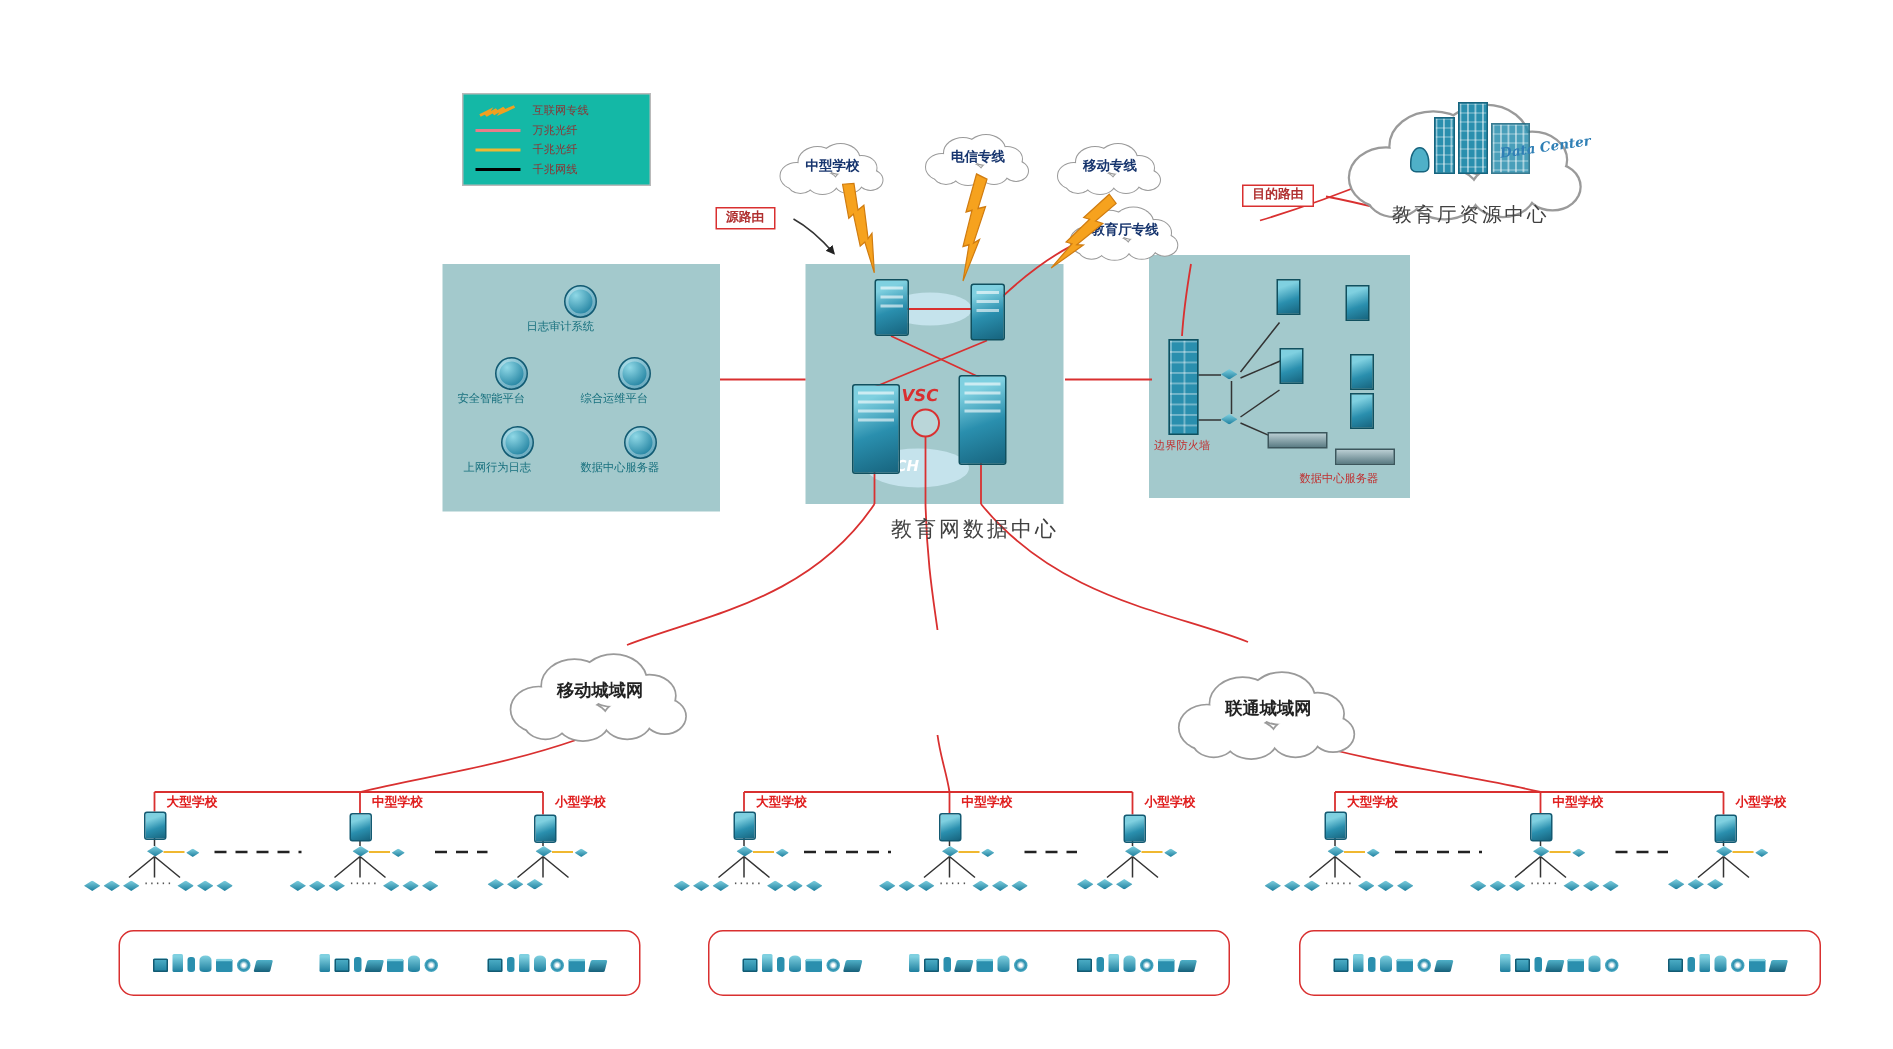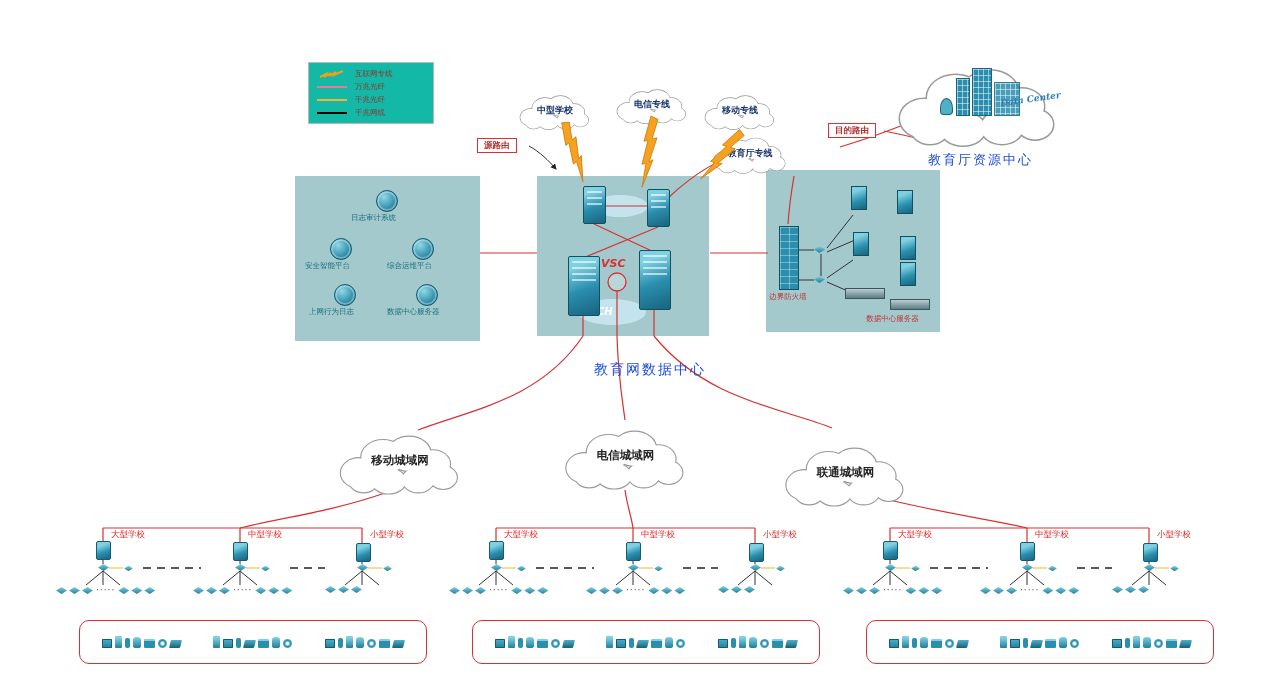--- a/index.html
+++ b/index.html
@@ -31,22 +31,22 @@
           border:1px solid #b9b9b9;padding:4px 6px;box-sizing:border-box;}
   .lrow{display:flex;align-items:center;height:13px;gap:6px;}
   .lsym{width:34px;display:flex;justify-content:center;align-items:center;}
   .ltext{font-size:7.5px;color:#8b3535;white-space:nowrap;}
   .ln{width:30px;height:0;border-top:2px solid #000;}
   .ln-pink{border-color:#e87c8a;}.ln-yellow{border-color:#f0b830;}.ln-black{border-color:#000;}
 
   
   .route-box{position:absolute;z-index:4;background:#fff;border:1px solid #d93030;color:#b03030;
              font-size:8.5px;font-weight:bold;padding:1px 6px;line-height:1.3;white-space:nowrap;}
-  .title-teal{position:absolute;z-index:3;color:#1d4ed8;font-family:"DejaVu Serif",serif;
-              letter-spacing:2px;white-space:nowrap;margin-top:17px;}
+  .title-teal{position:absolute;z-index:3;color:#404040;font-family:"DejaVu Serif",serif;
+              letter-spacing:2px;white-space:nowrap;}
 
   
   .router,.bigswitch{position:absolute;z-index:3;border:1px solid #10505f;border-radius:2px;
        background:linear-gradient(160deg,#7fd0e0 18%,#2a8fae 55%,#17647e);}
   .router{width:21px;height:36px;}
   .bigswitch{width:30px;height:58px;}
   .router i,.bigswitch i{display:block;margin:4px 3px 0;height:2px;background:rgba(255,255,255,.6);}
   .vsc{position:absolute;left:601px;top:257px;z-index:3;color:#d93030;font-weight:bold;
        font-size:11px;font-style:italic;}
   .wm{position:absolute;left:597px;top:306px;z-index:2;color:#fff;font-weight:bold;font-size:10px;
@@ -75,21 +75,21 @@
        background-image:linear-gradient(rgba(255,255,255,.5) 1px,transparent 1px),
                         linear-gradient(90deg,rgba(255,255,255,.5) 1px,transparent 1px);
        background-size:5px 6px;}
   .dome{position:absolute;background:#4fb0c8;border:1px solid #17647e;
         border-radius:50% 50% 4px 4px/60% 60% 4px 4px;}
   .dc-script{position:absolute;font-style:italic;font-weight:bold;color:#2f7fb5;font-size:9px;
         transform:rotate(-8deg);font-family:"DejaVu Serif",serif;white-space:nowrap;}
 
   
   .sgroup{position:absolute;top:0;width:345px;height:699px;z-index:2;}
-  .sch-label{position:absolute;top:529px;font-size:8.5px;font-weight:normal;color:#e02020;white-space:nowrap;}
+  .sch-label{position:absolute;top:529px;font-size:8.5px;font-weight:bold;color:#e02020;white-space:nowrap;}
   .dev{position:absolute;width:13px;height:17px;border:1px solid #135a72;border-radius:2px;
        background:linear-gradient(160deg,#7fd0e0 25%,#2a8fae 60%,#17647e);}
   .abs{position:absolute;}
   .sw-row2{position:absolute;display:flex;align-items:center;gap:3px;}
   .ic3{display:inline-flex;gap:2px;}
   .dots{font-size:9px;color:#555;letter-spacing:1px;line-height:1;}
   .endbox{position:absolute;left:-6px;top:620px;width:348px;height:44px;border:1px solid #d93030;
        border-radius:10px;display:flex;align-items:center;justify-content:space-around;
        padding:0 6px;box-sizing:border-box;}
   .cluster{display:inline-flex;align-items:flex-end;gap:3px;}
@@ -278,26 +278,20 @@
 
   <div class="route-box" style="left:477px;top:138px">源路由</div>
   <div class="route-box" style="left:828px;top:123px">目的路由</div>
 
   <div class="cloud cloud-metro" style="left:310px;top:423px;width:180px;height:75px">
     <svg viewBox="0 0 120 66">
         <use href="#cloudSym"></use>
       </svg>
     <span class="clabel">移动城域网</span>
   </div>
-  <div class="cloud cloud-metro" style="left:538px;top:418px;width:175px;height:75px">
-    <svg viewBox="0 0 120 66">
-        <use href="#cloudSym"></use>
-      </svg>
-    <span class="clabel">电信城域网</span>
-  </div>
   <div class="cloud cloud-metro" style="left:758px;top:435px;width:175px;height:75px">
     <svg viewBox="0 0 120 66">
         <use href="#cloudSym"></use>
       </svg>
     <span class="clabel">联通城域网</span>
   </div>
 
   <div class="router" style="left:583px;top:186px">
       <i></i>
       <i></i>

